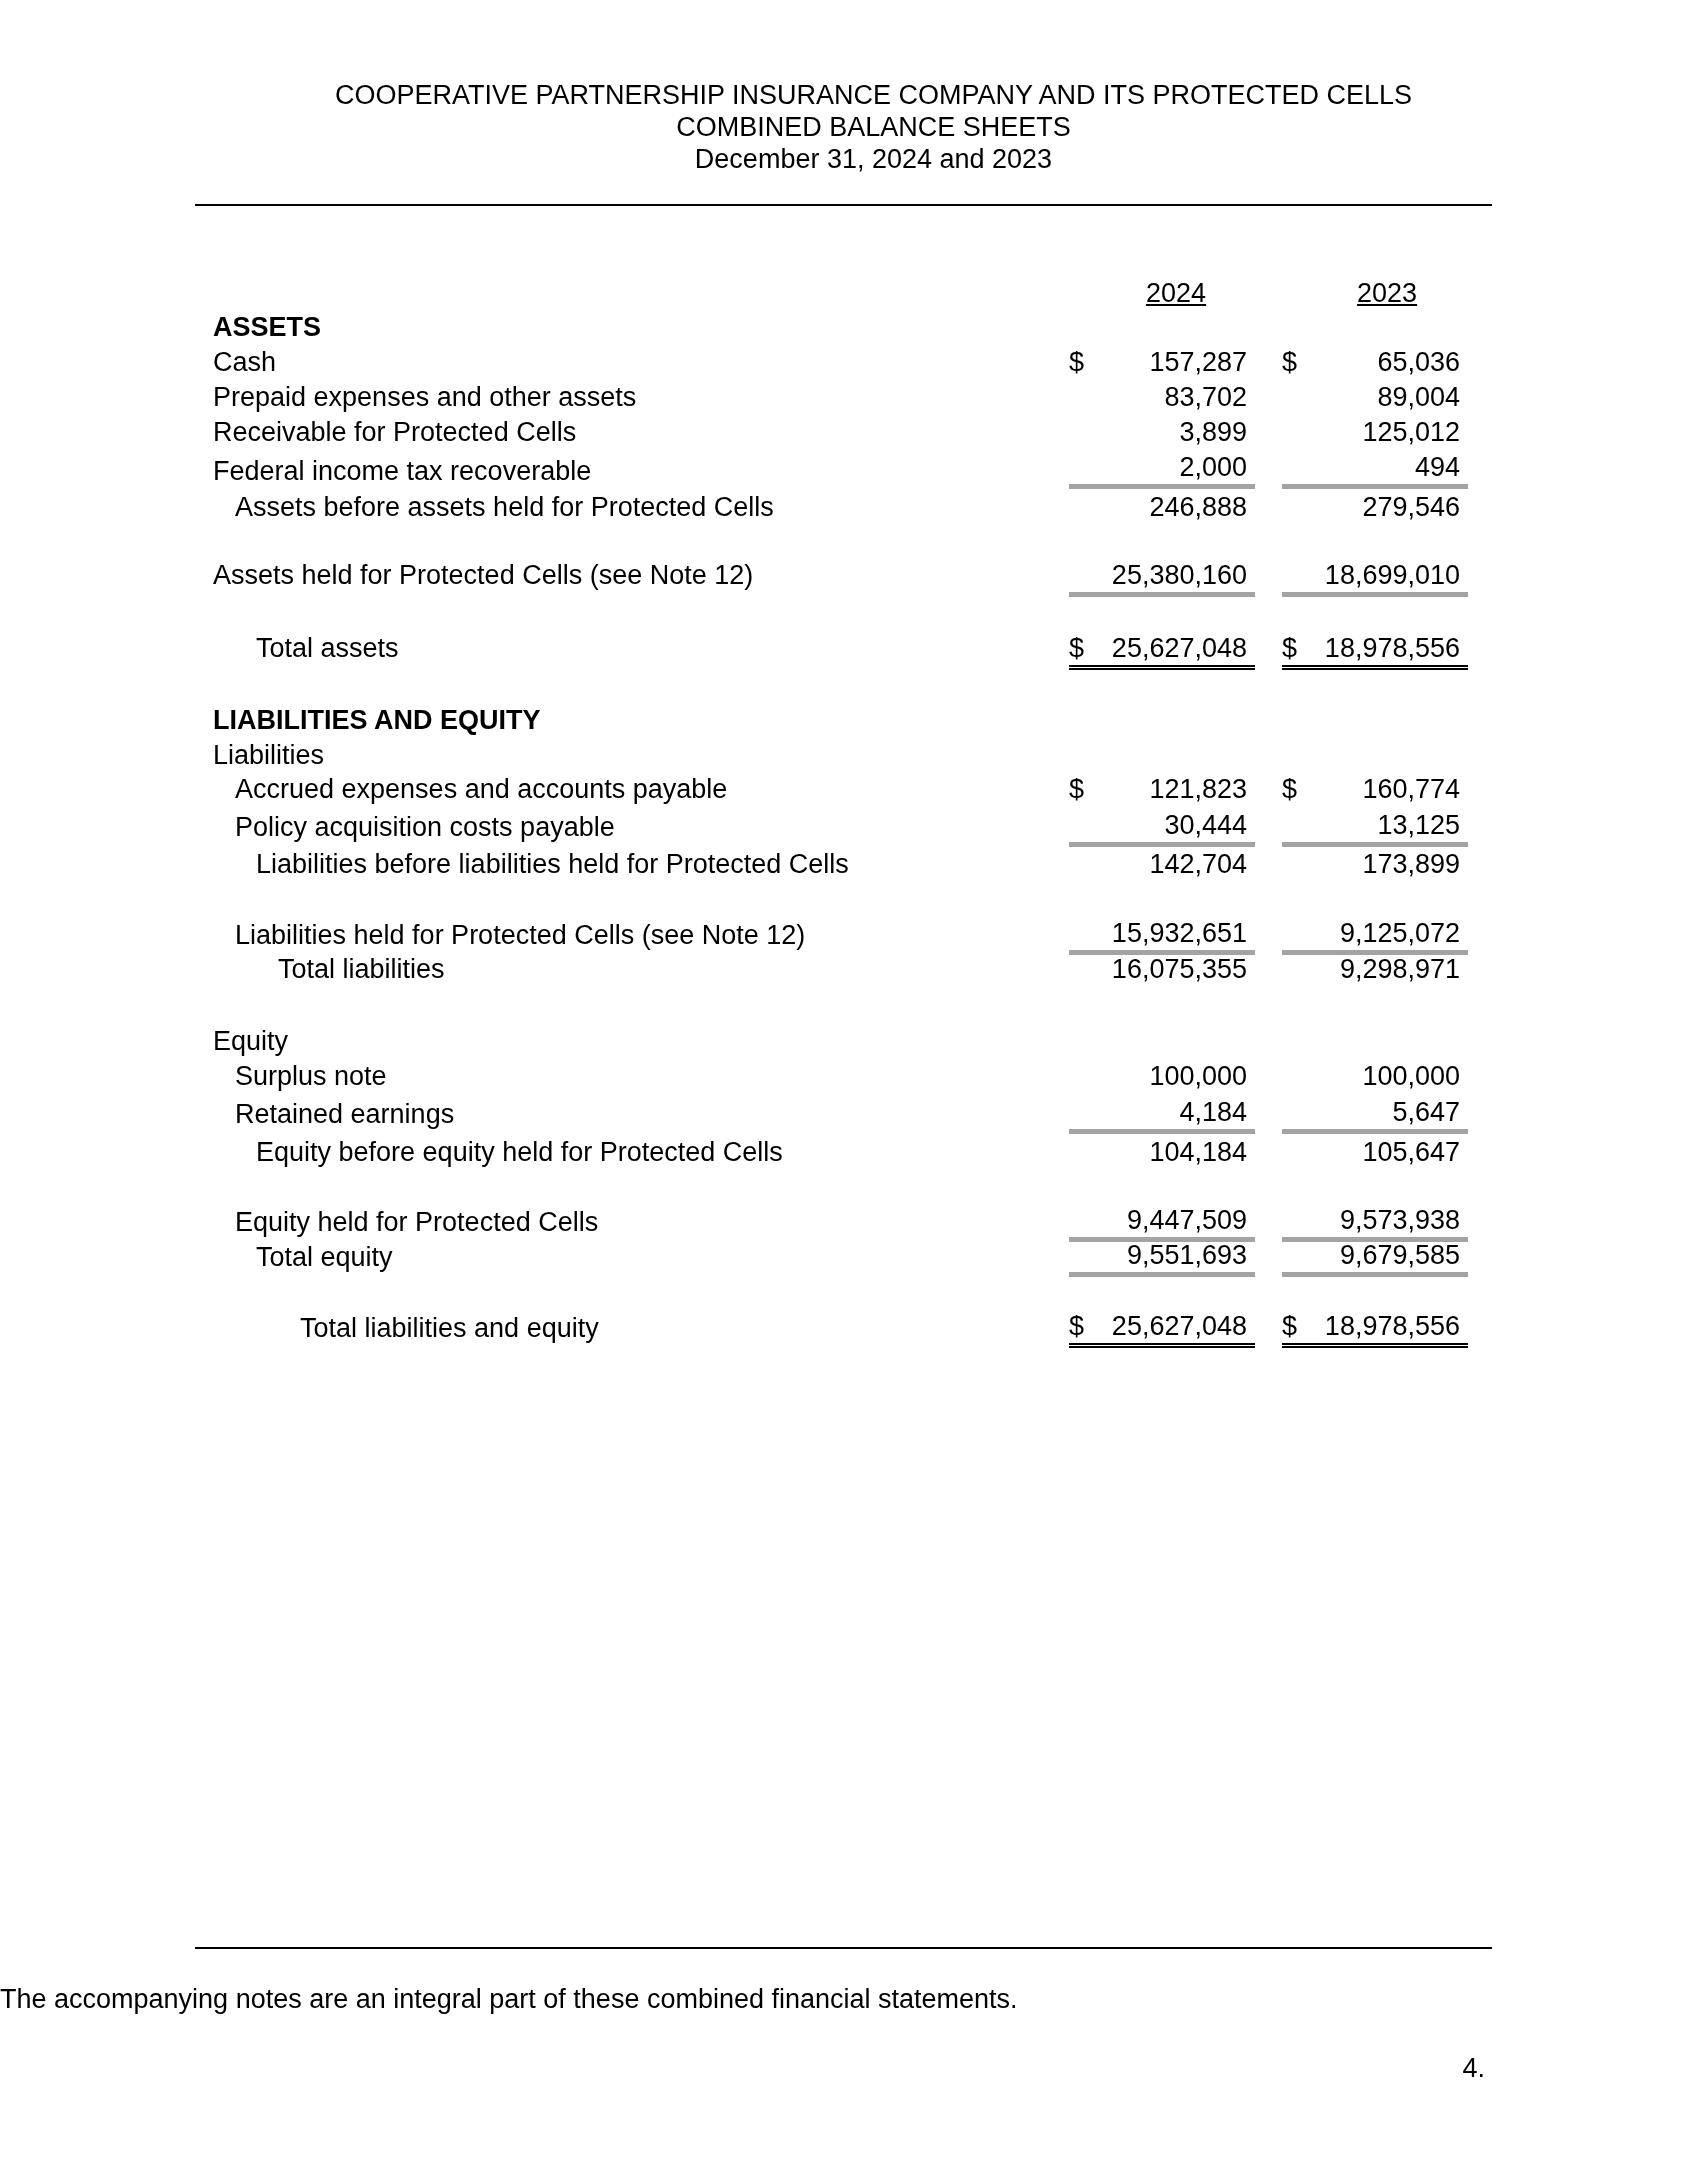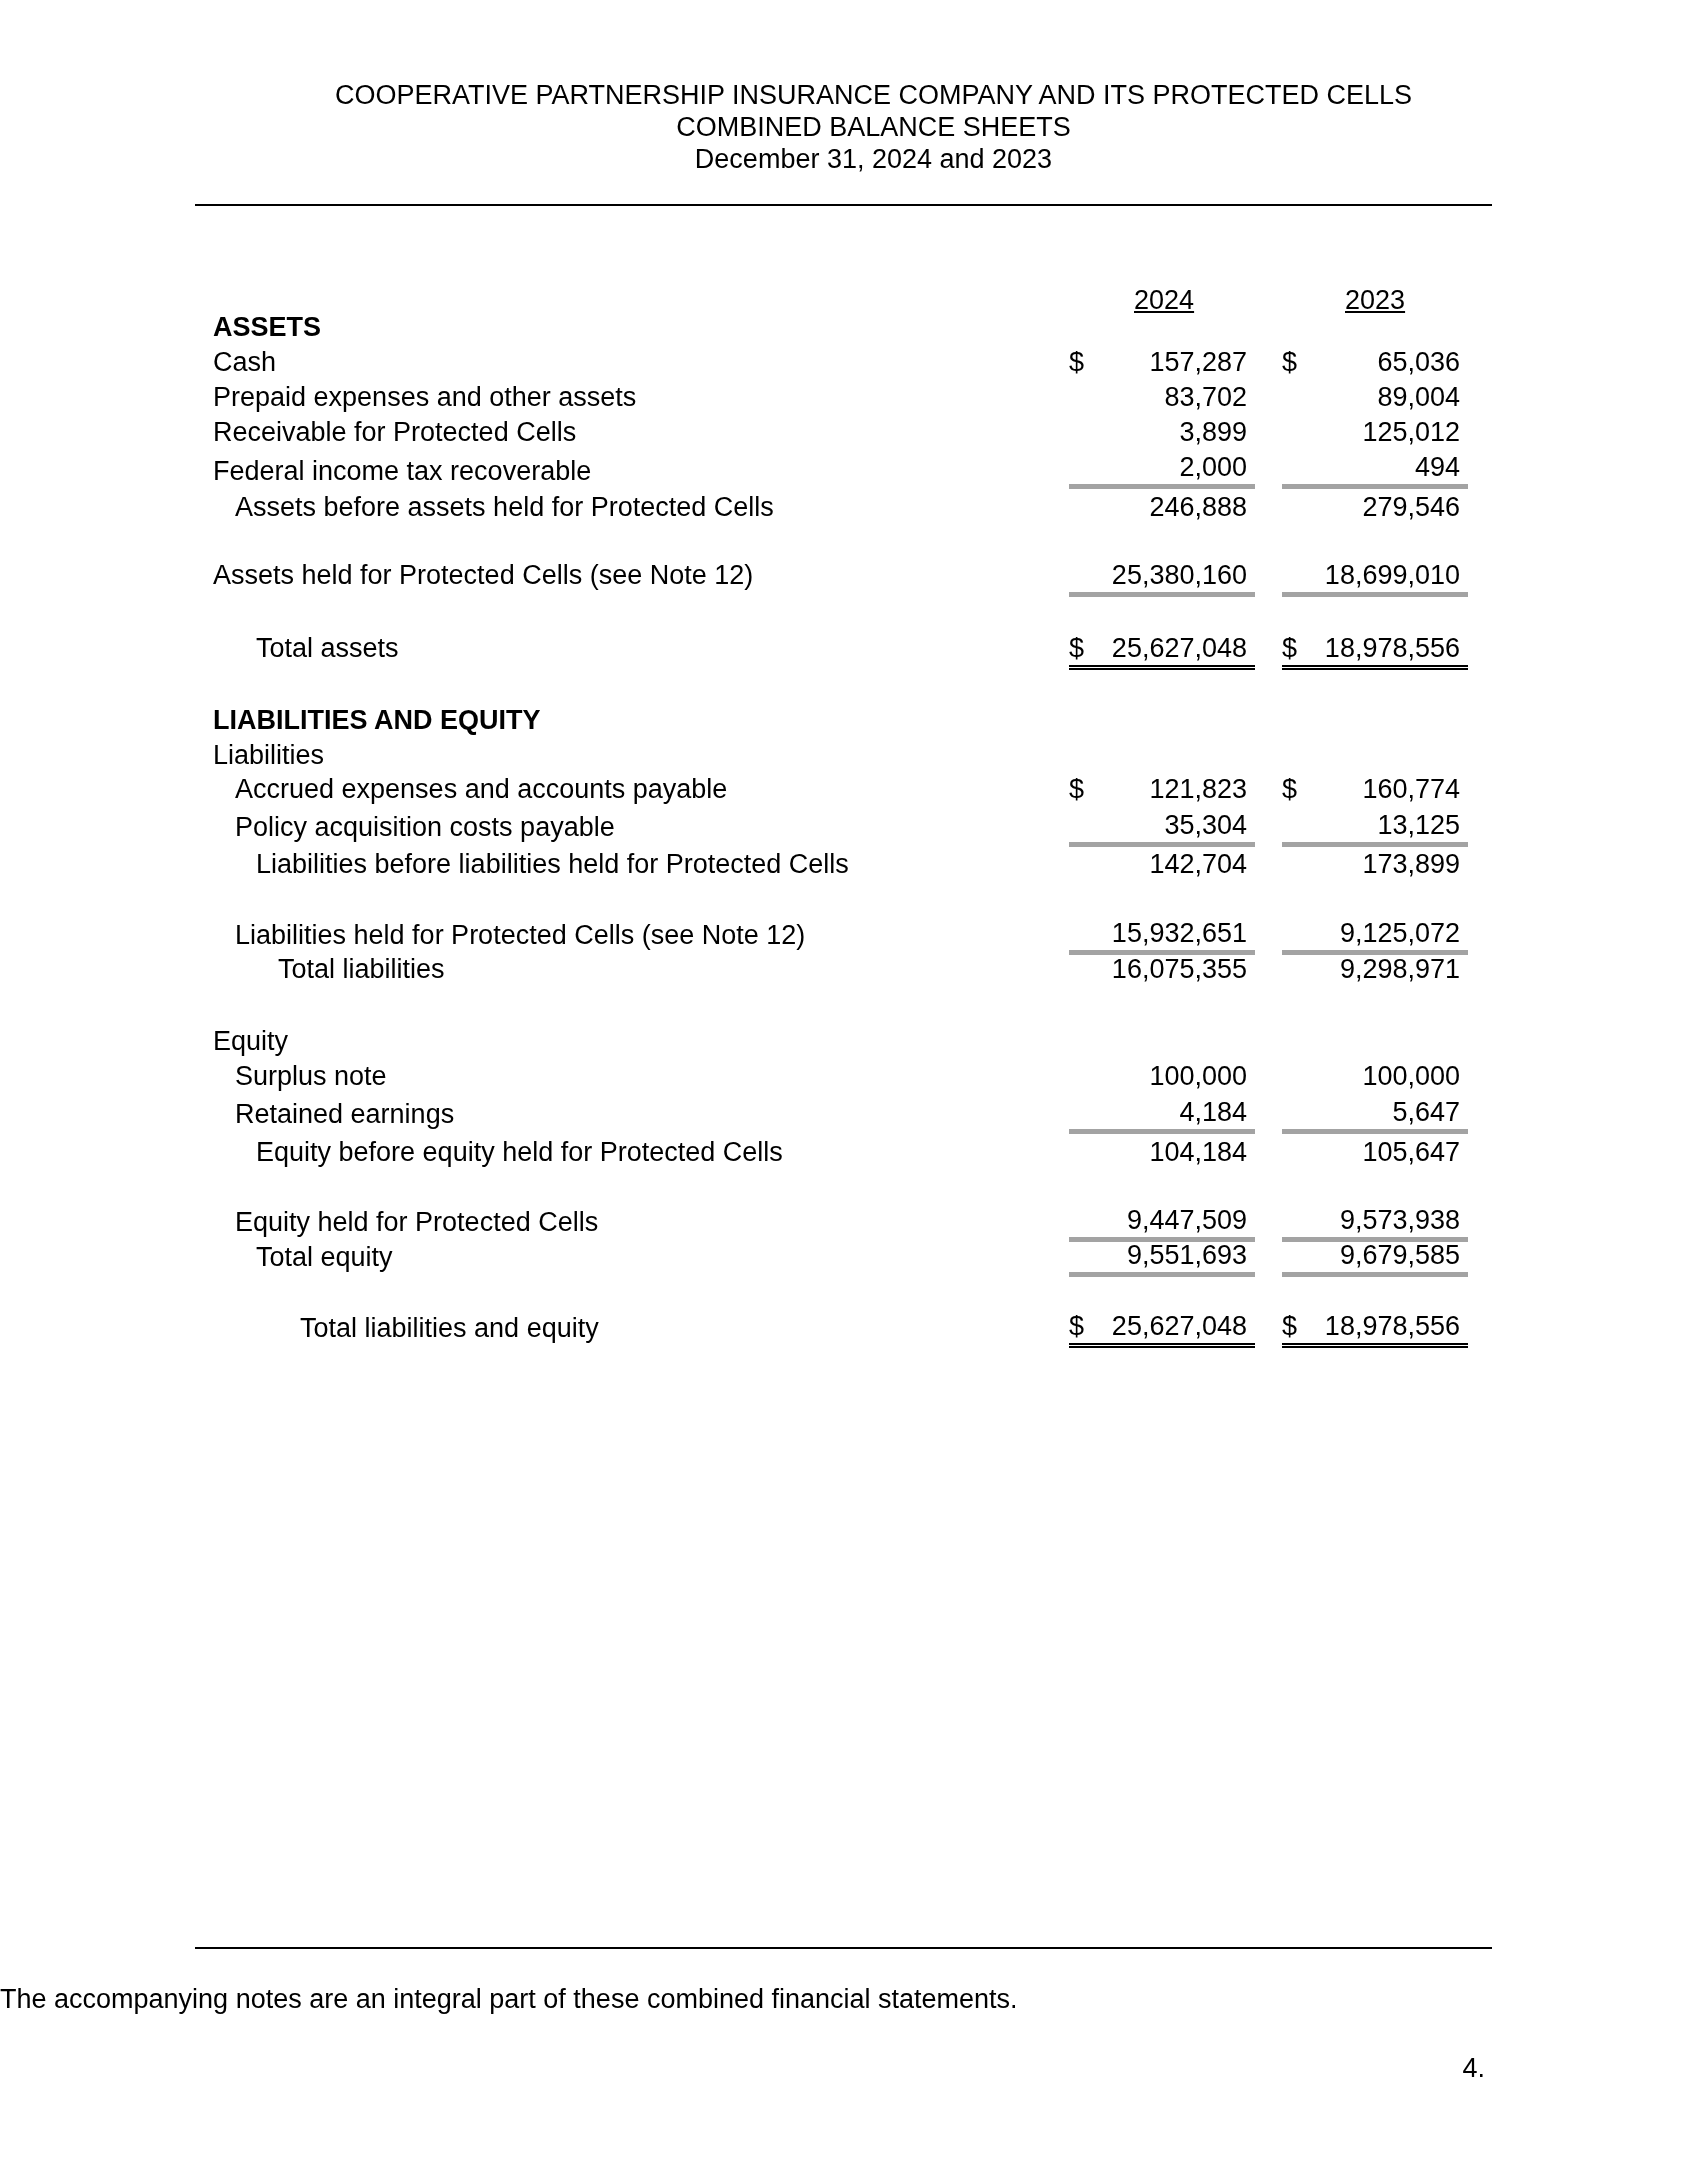--- a/index.html
+++ b/index.html
@@ -12,21 +12,21 @@
     .row { position: absolute; left: 0; width: 1683px; height: 34px; }
     .lbl { position: absolute; top: 0; white-space: nowrap; line-height: 34px; }
     .bold { font-weight: bold; }
     .cell { position: absolute; top: 0; width: 186px; height: 34px; line-height: 34px; }
     .c1 { left: 1069px; }
     .c2 { left: 1282px; }
     .cur { position: absolute; left: 0; top: 0; }
     .val { position: absolute; right: 8px; top: 0; text-align: center; }
     .ul { border-bottom: 5px solid #a3a3a3; }
     .dul { border-bottom: 5px double #000; }
-    .yr { position: absolute; top: 8px; line-height: 34px; text-decoration: underline; }
+    .yr { position: absolute; top: 1px; line-height: 34px; text-decoration: underline; margin-left: 12px; }
     .footnote { position: absolute; left: 0; width: 1683px; text-align: left; font-size: 27px; }
     .pageno { position: absolute; right: 198px; font-size: 27px; }
   </style>
 </head>
 <body>
 
 <div class="hdr" style="top:79px">COOPERATIVE PARTNERSHIP INSURANCE COMPANY AND ITS PROTECTED CELLS</div>
 <div class="hdr" style="top:111px">COMBINED BALANCE SHEETS</div>
 <div class="hdr" style="top:143px">December 31, 2024 and 2023</div>
 <div class="rule" style="top:204px"></div>
@@ -129,21 +129,21 @@
     </div>
   <div class="cell c2">
       <span class="cur">$</span>
       <span class="val">160,774</span>
     </div>
 </div>
 
 <div class="row" style="top:808px">
   <span class="lbl" style="left:235px;top:2px">Policy acquisition costs payable</span>
   <div class="cell c1 ul">
-      <span class="val">35,304</span>
+      <span class="val">30,444</span>
     </div>
   <div class="cell c2 ul">
       <span class="val">13,125</span>
     </div>
 </div>
 
 <div class="row" style="top:847px">
   <span class="lbl" style="left:256px">Liabilities before liabilities held for Protected Cells</span>
   <div class="cell c1">
       <span class="val">142,704</span>

